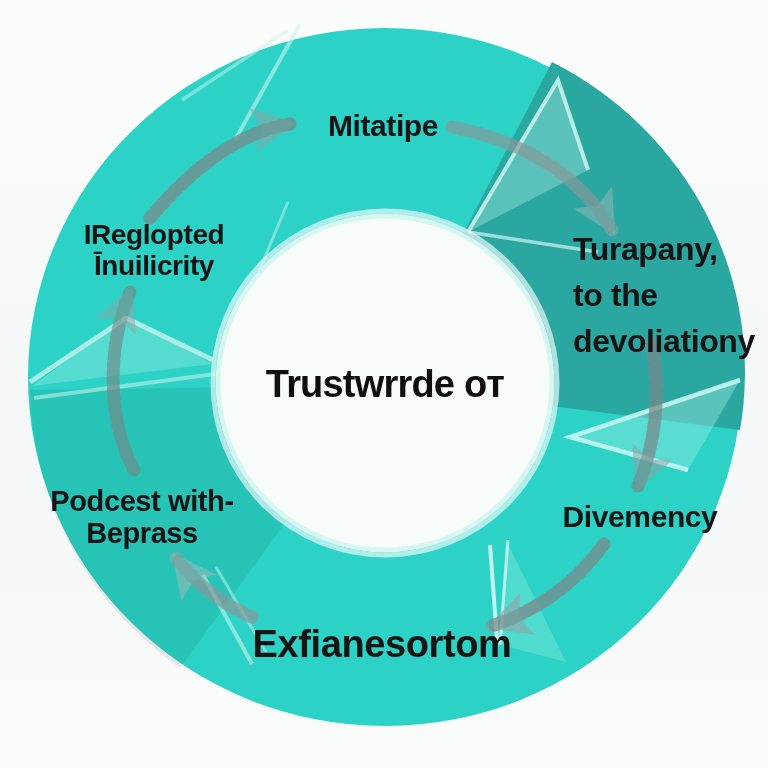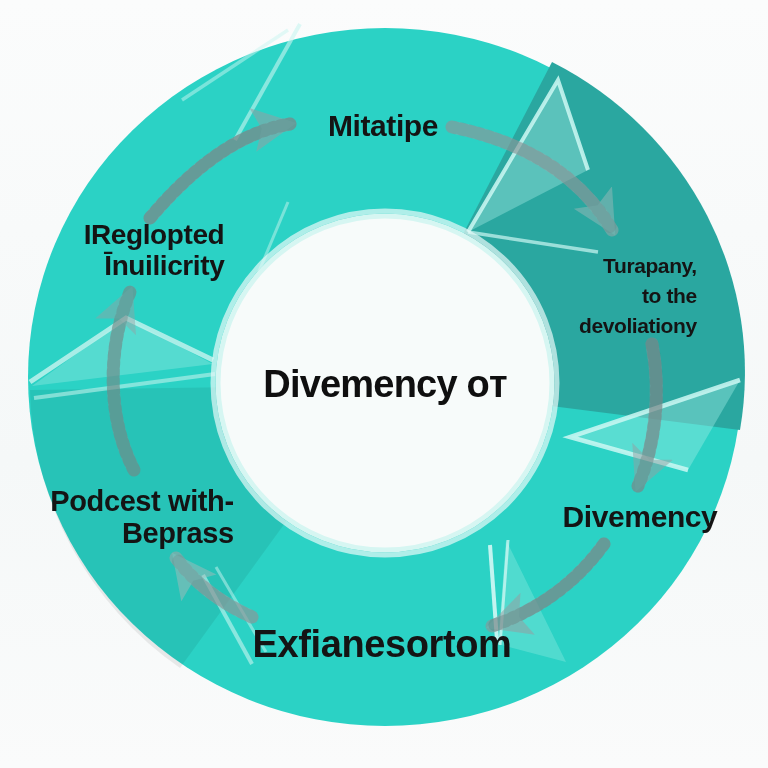--- a/index.html
+++ b/index.html
@@ -14,26 +14,26 @@
   .label{
     position:absolute;
     transform:translate(-50%,-50%);
     font-weight:bold;
     color:#141414;
     text-align:center;
     white-space:nowrap;
     letter-spacing:-0.4px;
     line-height:1.08;
   }
-  .label .ln{display:block;text-align:right;}
+  .label .ln{display:block;}
   .label-top{left:383px;top:126px;font-size:30px;}
   .label-upper-right{
     left:573px;top:296px;
     transform:translate(0,-50%);
-    text-align:left;font-size:21px;line-height:1.43;margin-left:6px;
+    text-align:left;font-size:32px;line-height:1.43;
   }
   .label-lower-right{left:640px;top:517px;font-size:30px;}
   .label-bottom{left:382px;top:645px;font-size:38px;line-height:1.1;}
   .label-lower-left{left:142px;top:518px;font-size:29px;line-height:1.1;}
   .label-upper-left{left:154px;top:250px;font-size:28px;line-height:1.12;}
   .label-center{
     left:385px;top:384px;font-size:38px;line-height:1.16;
     color:#0f0f0f;letter-spacing:-0.8px;
   }
 </style>
@@ -151,16 +151,16 @@
     <span class="ln">Podcest with-</span>
     <span class="ln">Beprass</span>
   </div>
 
   <div class="label label-upper-left">
     <span class="ln">IReglopted</span>
     <span class="ln">Īnuilicrity</span>
   </div>
 
   <div class="label label-center">
-    <span class="ln">Divemency oт</span>
+    <span class="ln">Trustwrrde oт</span>
   </div>
 
 </div>
 
 </body></html>

